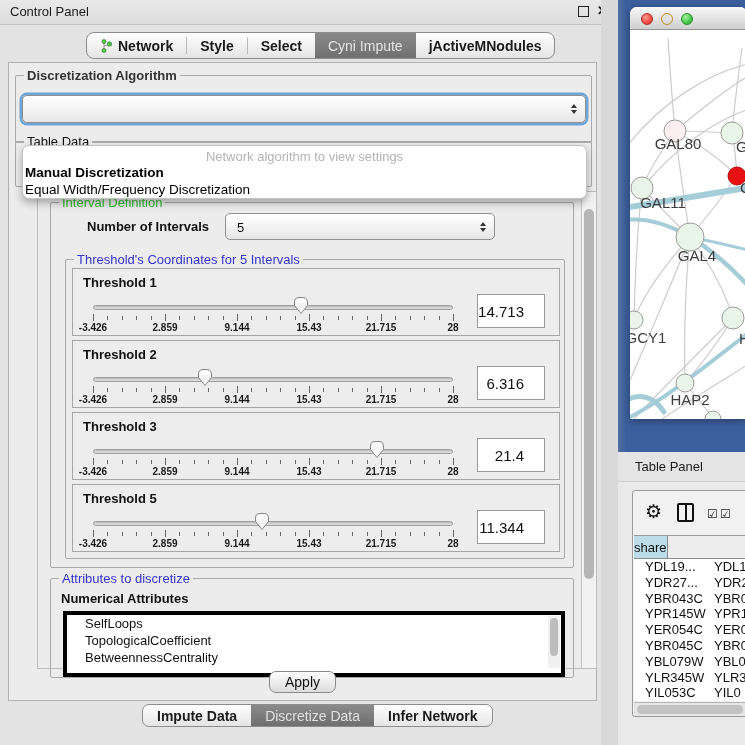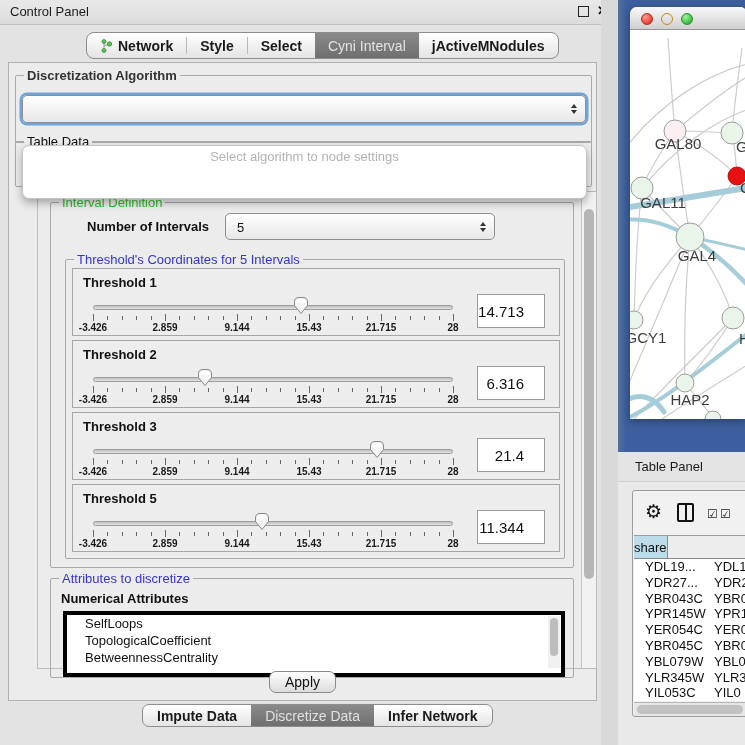--- a/index.html
+++ b/index.html
@@ -163,41 +163,45 @@
       </div>
       <div class="tsep"></div>
       <div class="ttab">
         <span>Style</span>
       </div>
       <div class="tsep"></div>
       <div class="ttab">
         <span>Select</span>
       </div>
       <div class="ttab selected">
-        <span>Cyni Interval</span>
+        <span>Cyni Impute</span>
       </div>
       <div class="ttab">
         <span>jActiveMNodules</span>
       </div>
     </div>
 
   <div id="cp-content" class="abs">
 
     <div id="algo-group" class="groupbox">
       <span class="grouplabel" style="color:#333;font-weight:bold;">Discretization Algorithm</span>
     </div>
     <div id="algo-combo" class="combo abs">
       <span class="spinner">
           <i class="up"></i>
           <i class="dn"></i>
         </span>
     </div>
 
     <div id="algo-popup" class="abs">
-      <div id="popup-placeholder">Select algorithm to node settings</div>
+      <div id="popup-placeholder">Network algorithm to view settings</div>
+      <div id="popup-options">
+          <div class="popup-opt bold">Manual Discretization</div>
+          <div class="popup-opt">Equal Width/Frequency Discretization</div>
+        </div>
     </div>
 
     <div id="tabledata-group" class="groupbox">
       <span class="grouplabel" style="color:#111;">Table Data</span>
     </div>
     <div id="tabledata-combo" class="combo abs">
       <span class="val">galFiltered.sif default node</span>
       <span class="spinner">
           <i class="up"></i>
           <i class="dn"></i>

